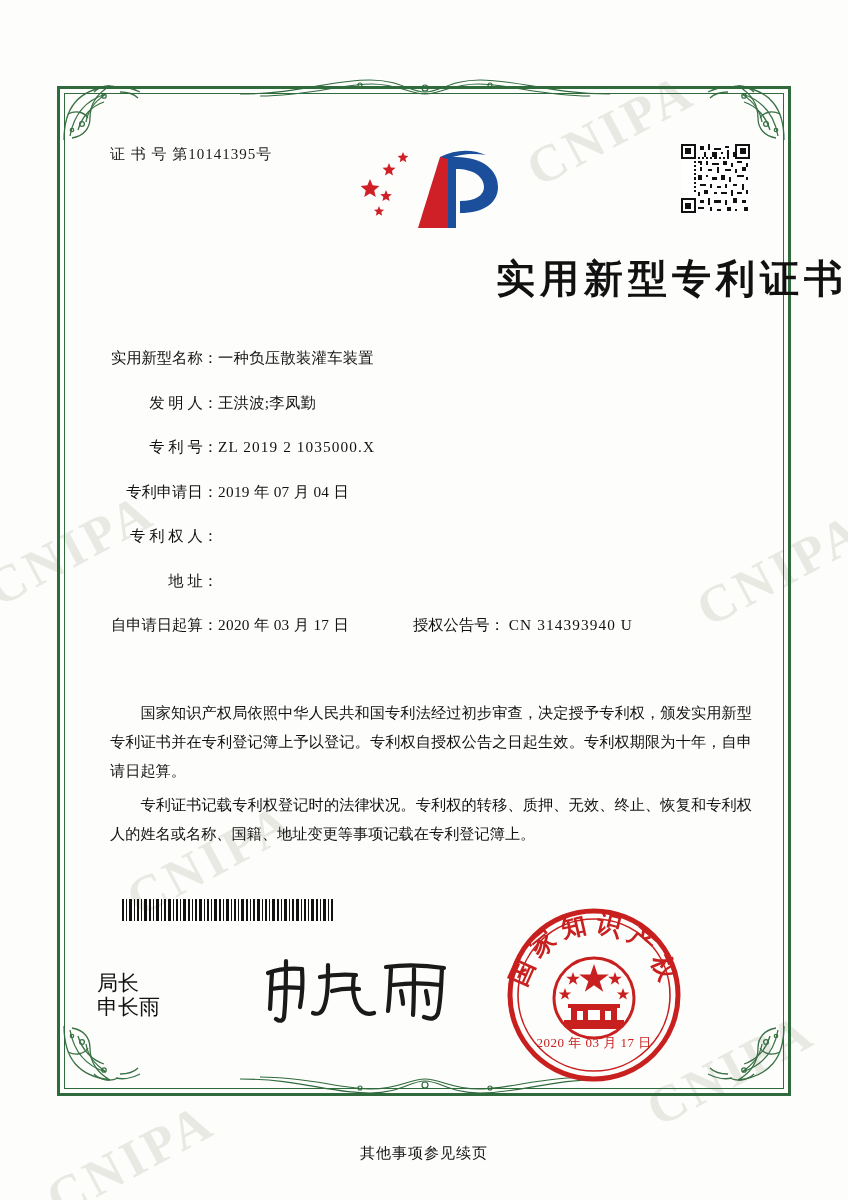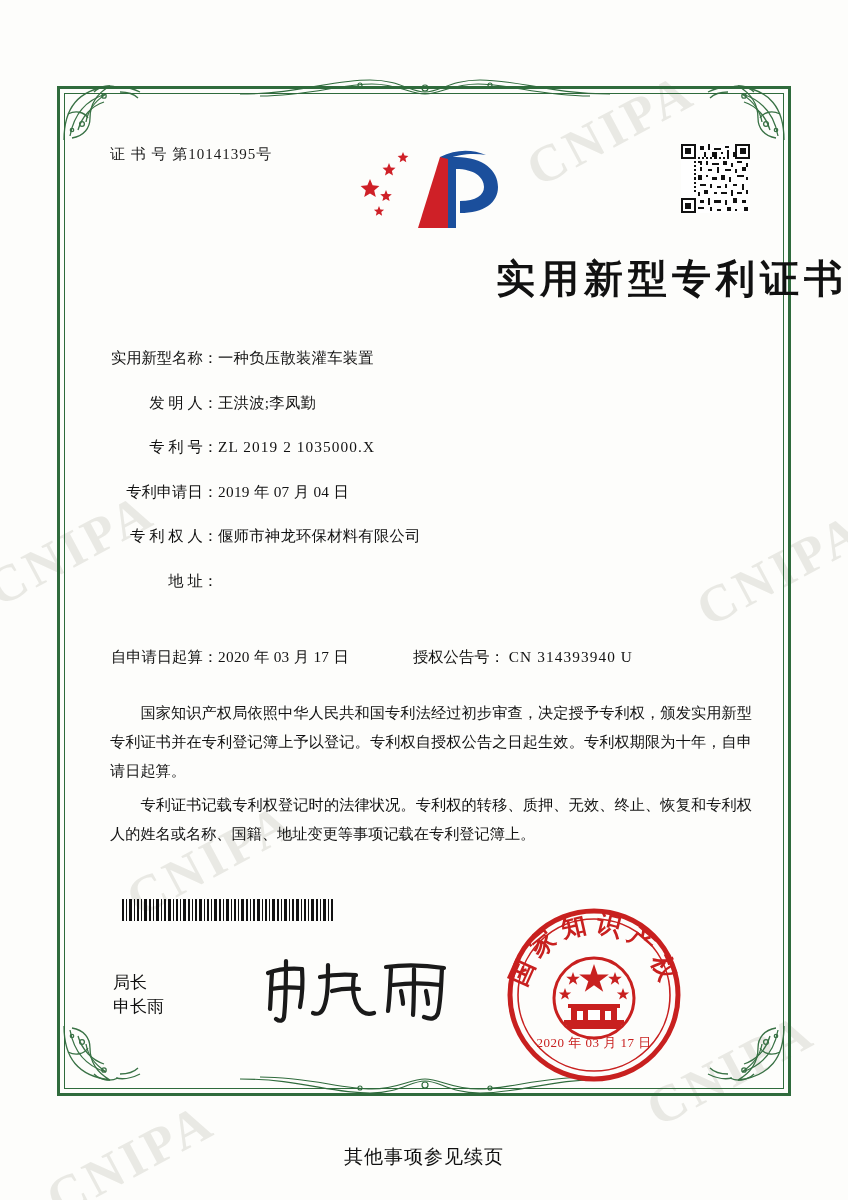--- a/index.html
+++ b/index.html
@@ -142,21 +142,20 @@
   .field-value {
     letter-spacing: .3px;
   }
   .field-value.mono {
     font-family: "Liberation Serif", serif;
     letter-spacing: 1.1px;
     text-align: center;
   }
   .field-row .second-label {
     margin-left: 64px;
-    margin-top: 32px;
   }
   .second-label-text { margin-right: 4px; }
 
   
   #paragraphs {
     position: absolute;
     left: 110px;
     top: 698px;
     width: 642px;
     font-size: 15.2px;
@@ -174,23 +173,23 @@
     position: absolute;
     left: 122px;
     top: 899px;
     width: 213px;
     height: 22px;
   }
 
   
   #director-block {
     position: absolute;
-    left: 113px;
+    left: 97px;
     top: 971px;
-    font-size: 17px;
+    font-size: 21px;
     line-height: 24px;
     color: #111;
   }
   #signature {
     position: absolute;
     left: 258px;
     top: 955px;
     width: 200px;
     height: 70px;
   }
@@ -222,21 +221,21 @@
     text-align: center;
     font-size: 14.5px;
     color: #111;
     letter-spacing: .6px;
   }
   #continuation-note {
     position: absolute;
     left: 0; right: 0;
     top: 1144px;
     text-align: center;
-    font-size: 19px;
+    font-size: 15px;
     color: #111;
     letter-spacing: 1px;
   }
 </style>
 </head>
 <body>
 
 <div id="page">
 
   <div class="wm" style="left:520px; top:100px; font-size:52px; transform:rotate(-28deg);">CNIPA</div>
@@ -475,21 +474,20 @@
           <span>：</span>
       </span>
       <span class="field-value">2019 年 07 月 04 日</span>
     </div>
 
     <div class="field-row">
       <span class="field-label">
         <span>专 利 权 人</span>
           <span>：</span>
       </span>
-      <span class="field-value">偃师市神龙环保材料有限公司</span>
     </div>
 
     <div class="field-row">
       <span class="field-label">
         <span>地 址</span>
           <span>：</span>
       </span>
     </div>
 
     <div class="field-row">

